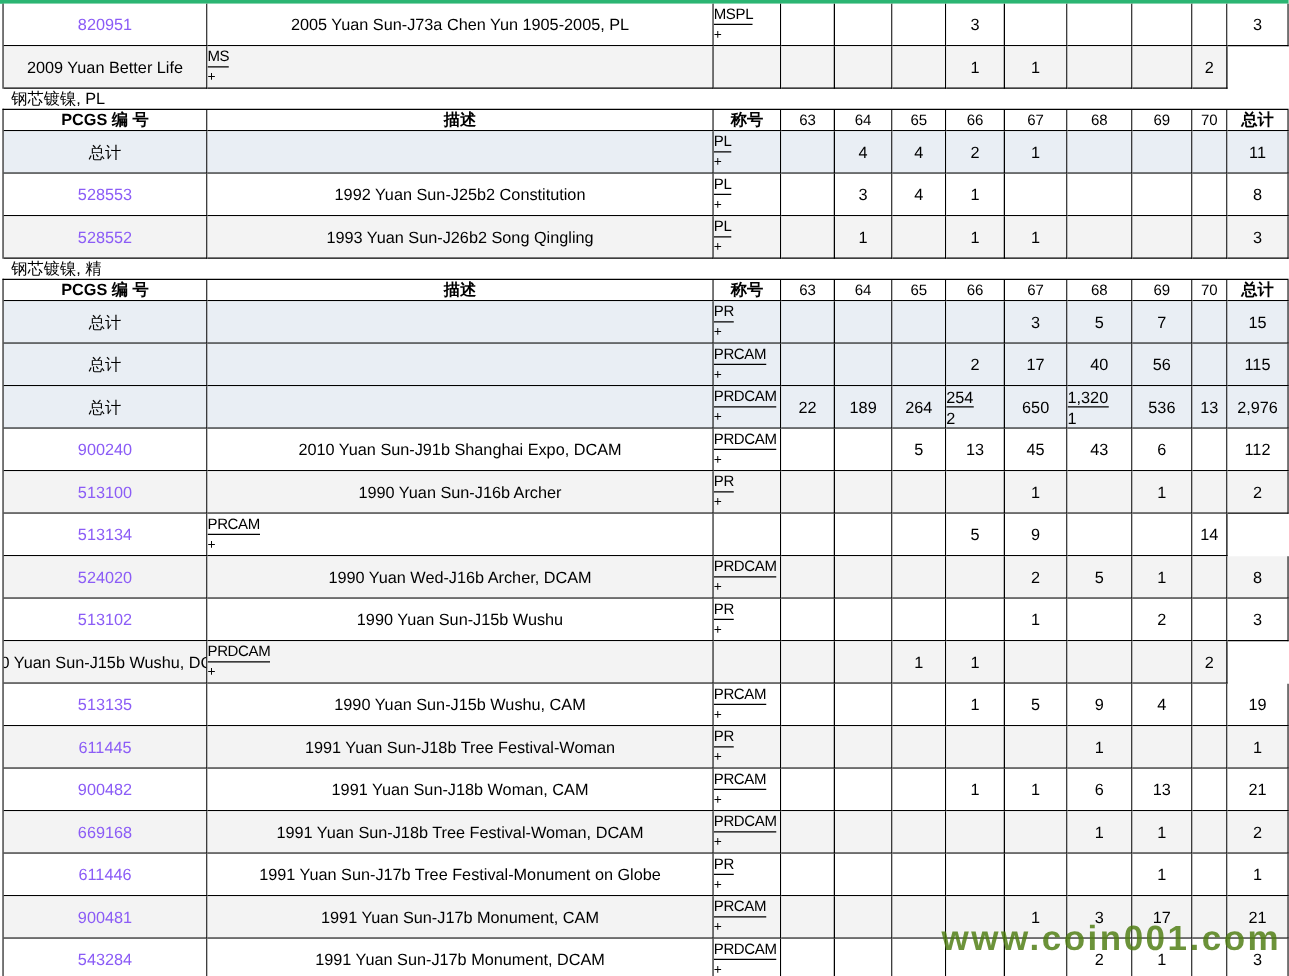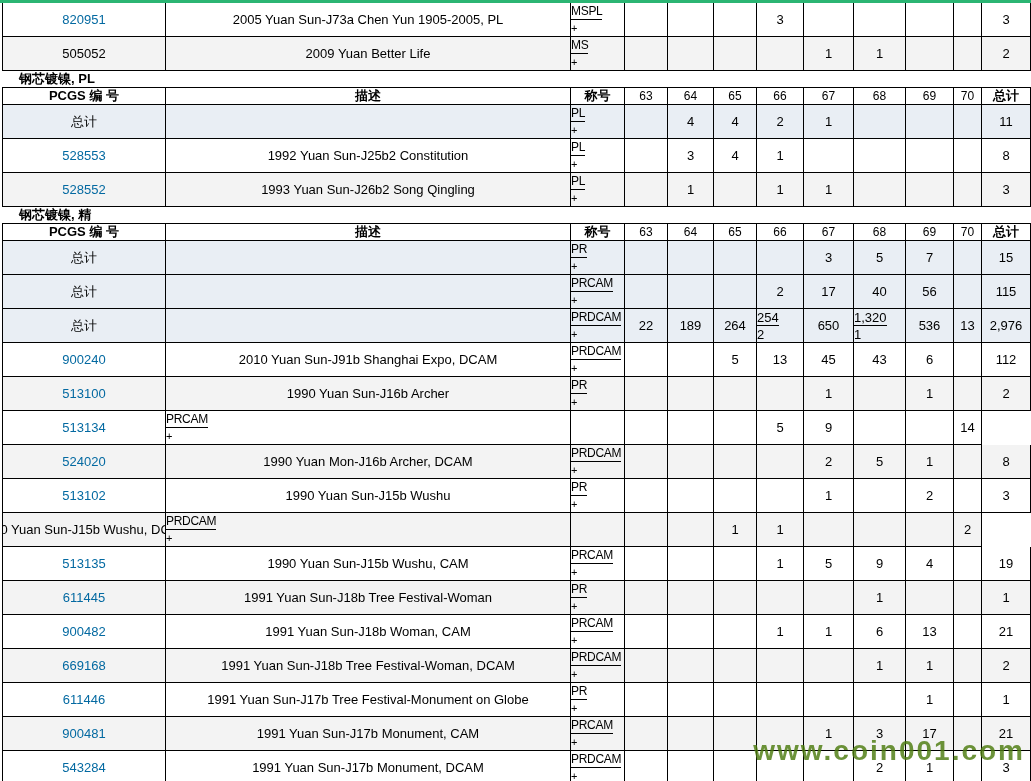--- a/index.html
+++ b/index.html
@@ -15,29 +15,29 @@
   .cell{
     box-sizing:border-box;border-right:1px solid #000;border-bottom:1px solid #000;
     display:flex;align-items:center;justify-content:center;
     font-size:13px;overflow:hidden;background:#fff;white-space:nowrap;
   }
   .header-row .cell{height:17px;font-size:12px;}
   .header-row .cjk{font-weight:bold;font-size:13px;}
   .data-row .cell{height:34px;}
   .bg-total .cell{background:#E9EEF4;}
   .bg-alt .cell{background:#F3F3F3;}
-  .link{color:#0369a1;cursor:pointer;text-decoration:none;}
+  .link{color:#8b5cf6;cursor:pointer;text-decoration:none;}
   .split{flex-direction:column;align-items:flex-start;justify-content:stretch;padding:0;}
   .half{flex:1 1 0;display:flex;align-items:center;justify-content:center;}
   .half.top{border-bottom:1px solid #000;}
   .c-desig .half.top{font-size:12px;letter-spacing:-0.3px;}
   .c-desig .half.bot{font-size:11px;}
   .section-label{
     height:16px;display:flex;align-items:center;
-    padding-left:19px;font-size:13px;font-weight:bold;
+    padding-left:9px;font-size:13px;font-weight:normal;
   }
   .watermark{
     position:absolute;top:735px;right:6px;z-index:5;pointer-events:none;
     font-size:28px;font-weight:bold;letter-spacing:2px;
     color:#4d7c0f;opacity:0.82;
   }
 </style>
 </head>
 <body>
 
@@ -64,23 +64,20 @@
         </div>
         <div class="cell c-grade"></div>
         <div class="cell c-grade"></div>
         <div class="cell c-grade"></div>
         <div class="cell c-grade"></div>
         <div class="cell c-total">
           <span>3</span>
         </div>
       </div>
       <div class="row data-row bg-alt">
-        <div class="cell c-pcgs">
-          <span>505052</span>
-        </div>
         <div class="cell c-desc">
           <span>2009 Yuan Better Life</span>
         </div>
         <div class="cell c-desig split">
           <div class="half top">MS</div>
           <div class="half bot">+</div>
         </div>
         <div class="cell c-grade"></div>
         <div class="cell c-grade"></div>
         <div class="cell c-grade"></div>
@@ -395,21 +392,21 @@
         <div class="cell c-grade"></div>
         <div class="cell c-total">
           <span>14</span>
         </div>
       </div>
       <div class="row data-row bg-alt">
         <div class="cell c-pcgs">
           <span class="link">524020</span>
         </div>
         <div class="cell c-desc">
-          <span>1990 Yuan Mon-J16b Archer, DCAM</span>
+          <span>1990 Yuan Wed-J16b Archer, DCAM</span>
         </div>
         <div class="cell c-desig split">
           <div class="half top">PRDCAM</div>
           <div class="half bot">+</div>
         </div>
         <div class="cell c-grade"></div>
         <div class="cell c-grade"></div>
         <div class="cell c-grade"></div>
         <div class="cell c-grade"></div>
         <div class="cell c-grade">

